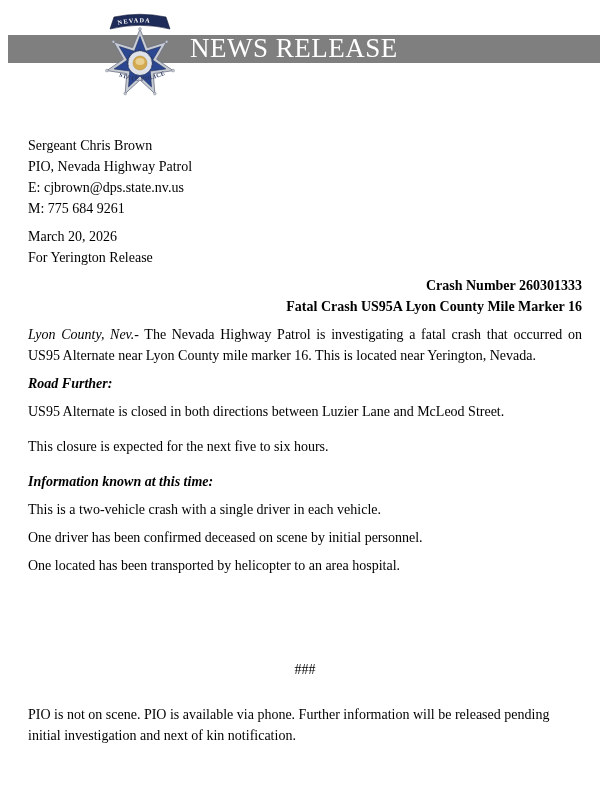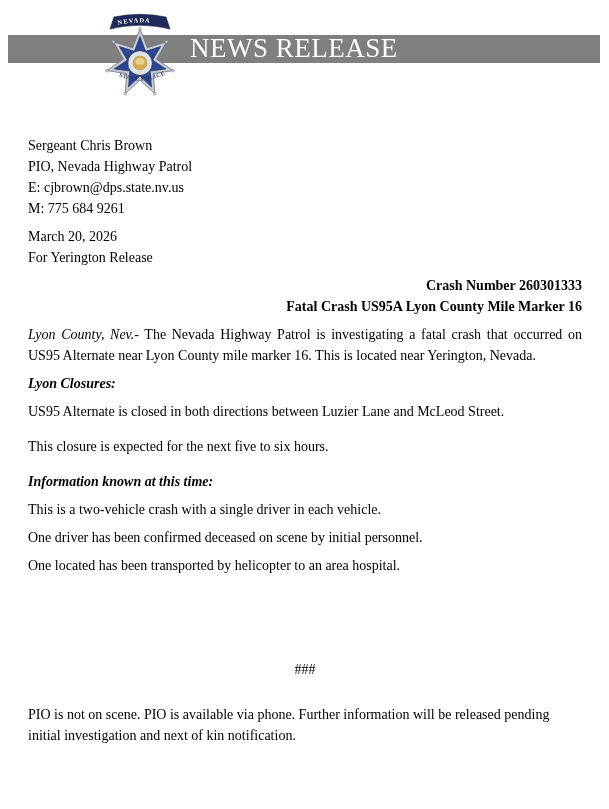--- a/index.html
+++ b/index.html
@@ -106,21 +106,21 @@
       <div>For Yerington Release</div>
     </div>
 
     <div class="block headline">
       <div>Crash Number 260301333</div>
       <div>Fatal Crash US95A Lyon County Mile Marker 16</div>
     </div>
 
     <p class="just"><span class="it">Lyon County, Nev.-</span><span> The Nevada Highway Patrol is investigating a fatal crash that occurred on US95 Alternate near Lyon County mile marker 16. This is located near Yerington, Nevada.</span></p>
 
-    <p class="bi">Lyon Closures:</p>
+    <p class="bi">Road Further:</p>
 
     <p>US95 Alternate is closed in both directions between Luzier Lane and McLeod Street.</p>
 
     <p class="gap-lg">This closure is expected for the next five to six hours.</p>
 
     <p class="bi gap-lg">Information known at this time:</p>
 
 
     <p>This is a two-vehicle crash with a single driver in each vehicle.</p>
 

